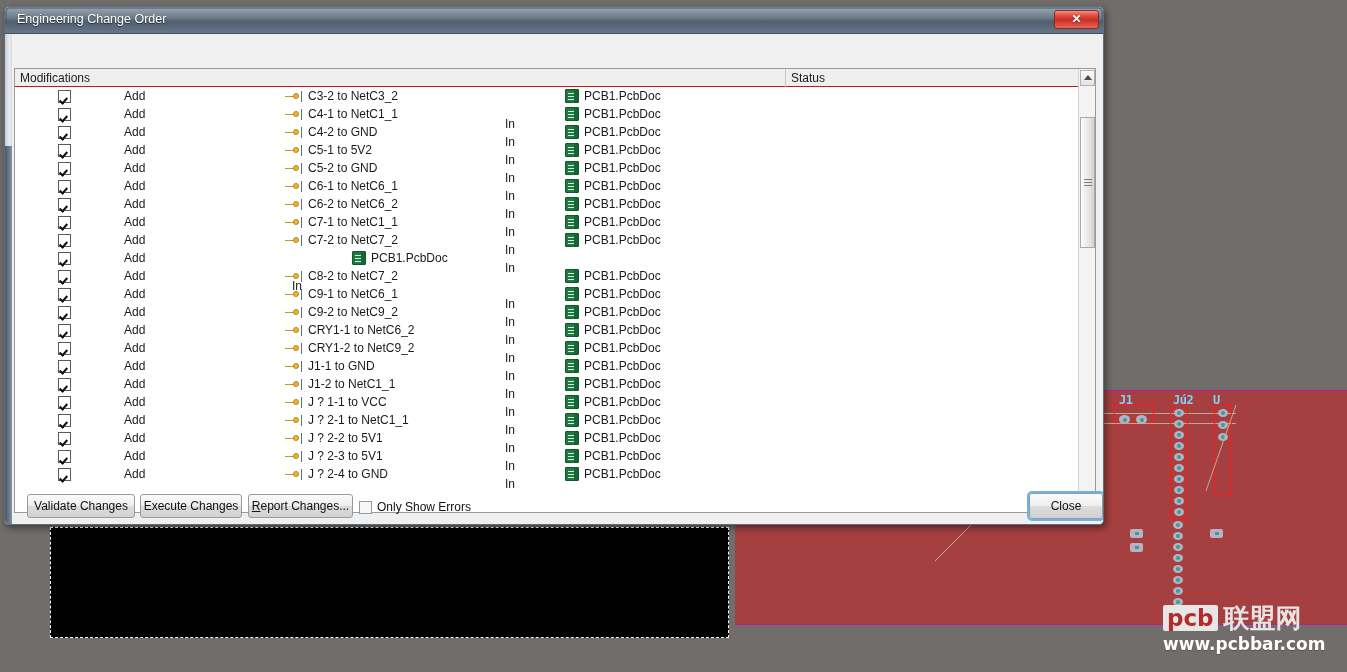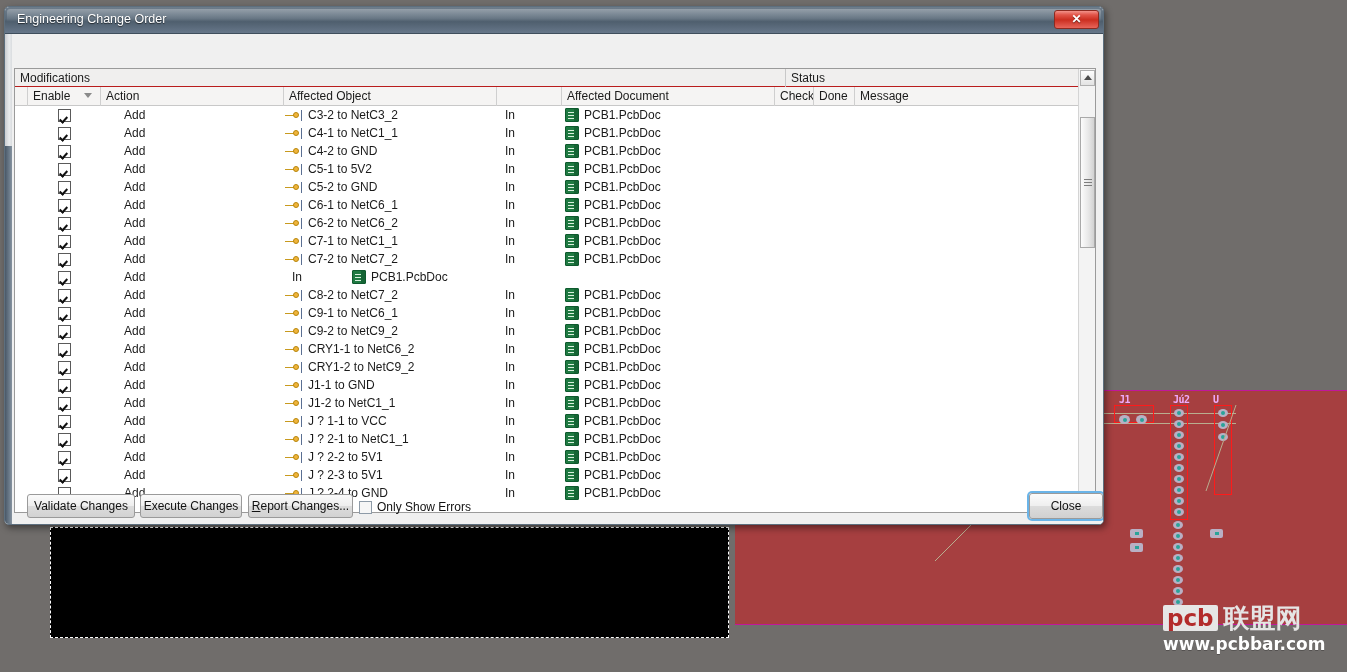--- a/index.html
+++ b/index.html
@@ -35,23 +35,23 @@
   .black-canvas {
     position: absolute; left: 50px; top: 527px; width: 679px; height: 111px;
     background: #000;
     border: 1px dashed #ffffff;
   }
 
   
   .pcb-layer { position: absolute; left: 0; top: 0; width: 100%; height: 100%; }
   .desig {
     position: absolute;
-    color: #f0abfc;
+    color: #7dd3fc;
     font-family: "DejaVu Sans Mono", monospace;
-    font-size: 10px;
+    font-size: 12px;
     font-weight: bold;
     line-height: 12px;
     letter-spacing: -0.5px;
     white-space: nowrap;
   }
   .pad {
     position: absolute;
     background: #b9b0c4;
     border-radius: 50%;
   }
@@ -202,21 +202,21 @@
   }
   .cell {
     height: 18px; line-height: 18px;
     overflow: hidden; white-space: nowrap;
     position: relative;
   }
   .c-gut { width: 13px; }
   .c-enable { width: 73px; display: flex; align-items: center; justify-content: center; }
   .c-action { width: 183px; padding-left: 23px; }
   .c-object { width: 213px; padding-left: 24px; }
-  .c-in { width: 65px; padding-left: 8px; }
+  .c-in { width: 65px; padding-left: 8px; margin-top: 28px; }
   .c-doc { width: 213px; padding-left: 22px; }
   .c-check { width: 39px; }
   .c-done { width: 41px; }
   .c-message { width: 200px; }
 
   .chk {
     width: 13px; height: 13px;
     border: 1px solid #5a5a5a;
     background: #fff;
     position: relative;
@@ -475,34 +475,20 @@
       <div class="left-strip"></div>
       <div class="left-strip-dark"></div>
 
       <div class="grid-wrap">
 
         <div class="group-head">
           <div class="group-cell gc-mod">Modifications</div>
           <div class="group-cell gc-status">Status</div>
         </div>
 
-        <div class="col-head">
-          <div class="ch ch-gut"></div>
-          <div class="ch ch-enable">
-            <span>Enable</span>
-            <span class="sortmark"></span>
-          </div>
-          <div class="ch ch-action">Action</div>
-          <div class="ch ch-object">Affected Object</div>
-          <div class="ch ch-in"></div>
-          <div class="ch ch-doc">Affected Document</div>
-          <div class="ch ch-check">Check</div>
-          <div class="ch ch-done">Done</div>
-          <div class="ch ch-message">Message</div>
-        </div>
 
         <div class="rows" id="rows-container">
             <div class="row">
               <div class="cell c-gut"></div>
               <div class="cell c-enable">
                 <span class="chk"></span>
               </div>
               <div class="cell c-action">Add</div>
               <div class="cell c-object"><span class="net-icon">
                   <span class="ln"></span>

